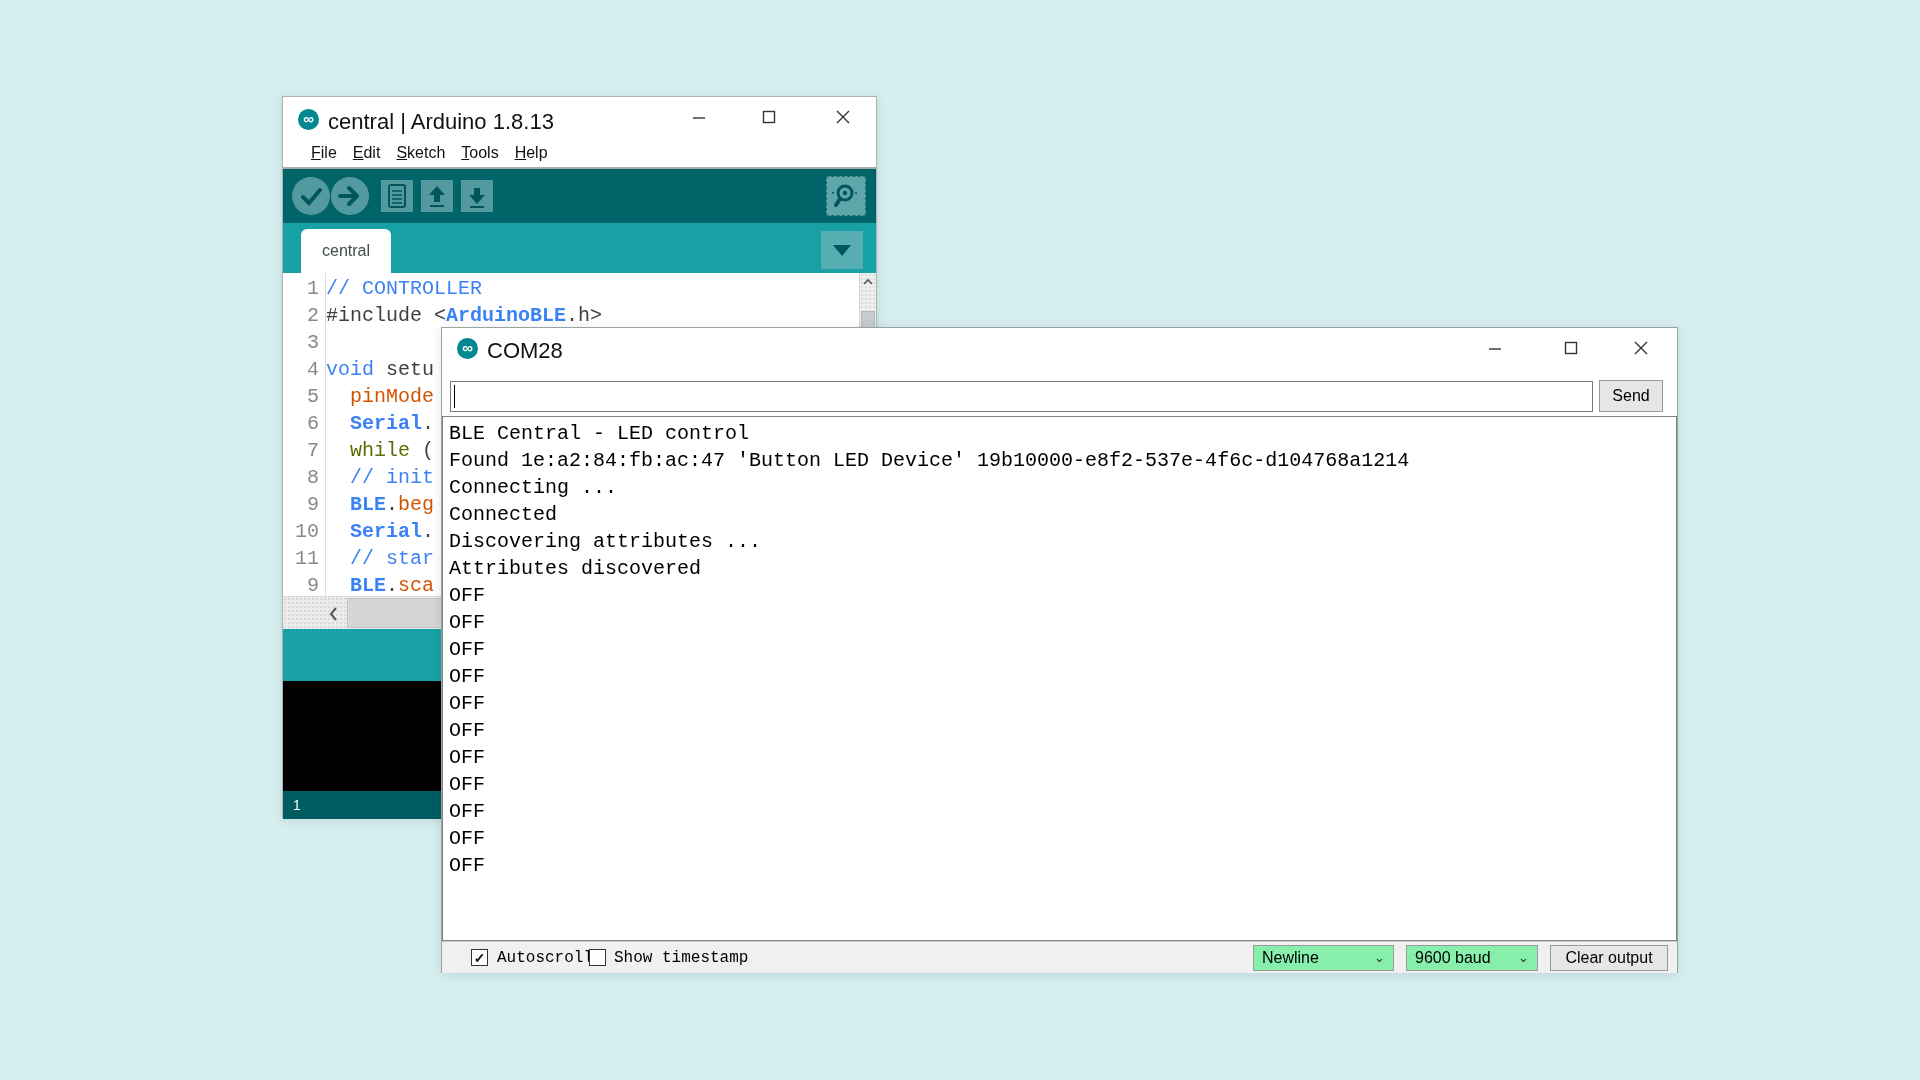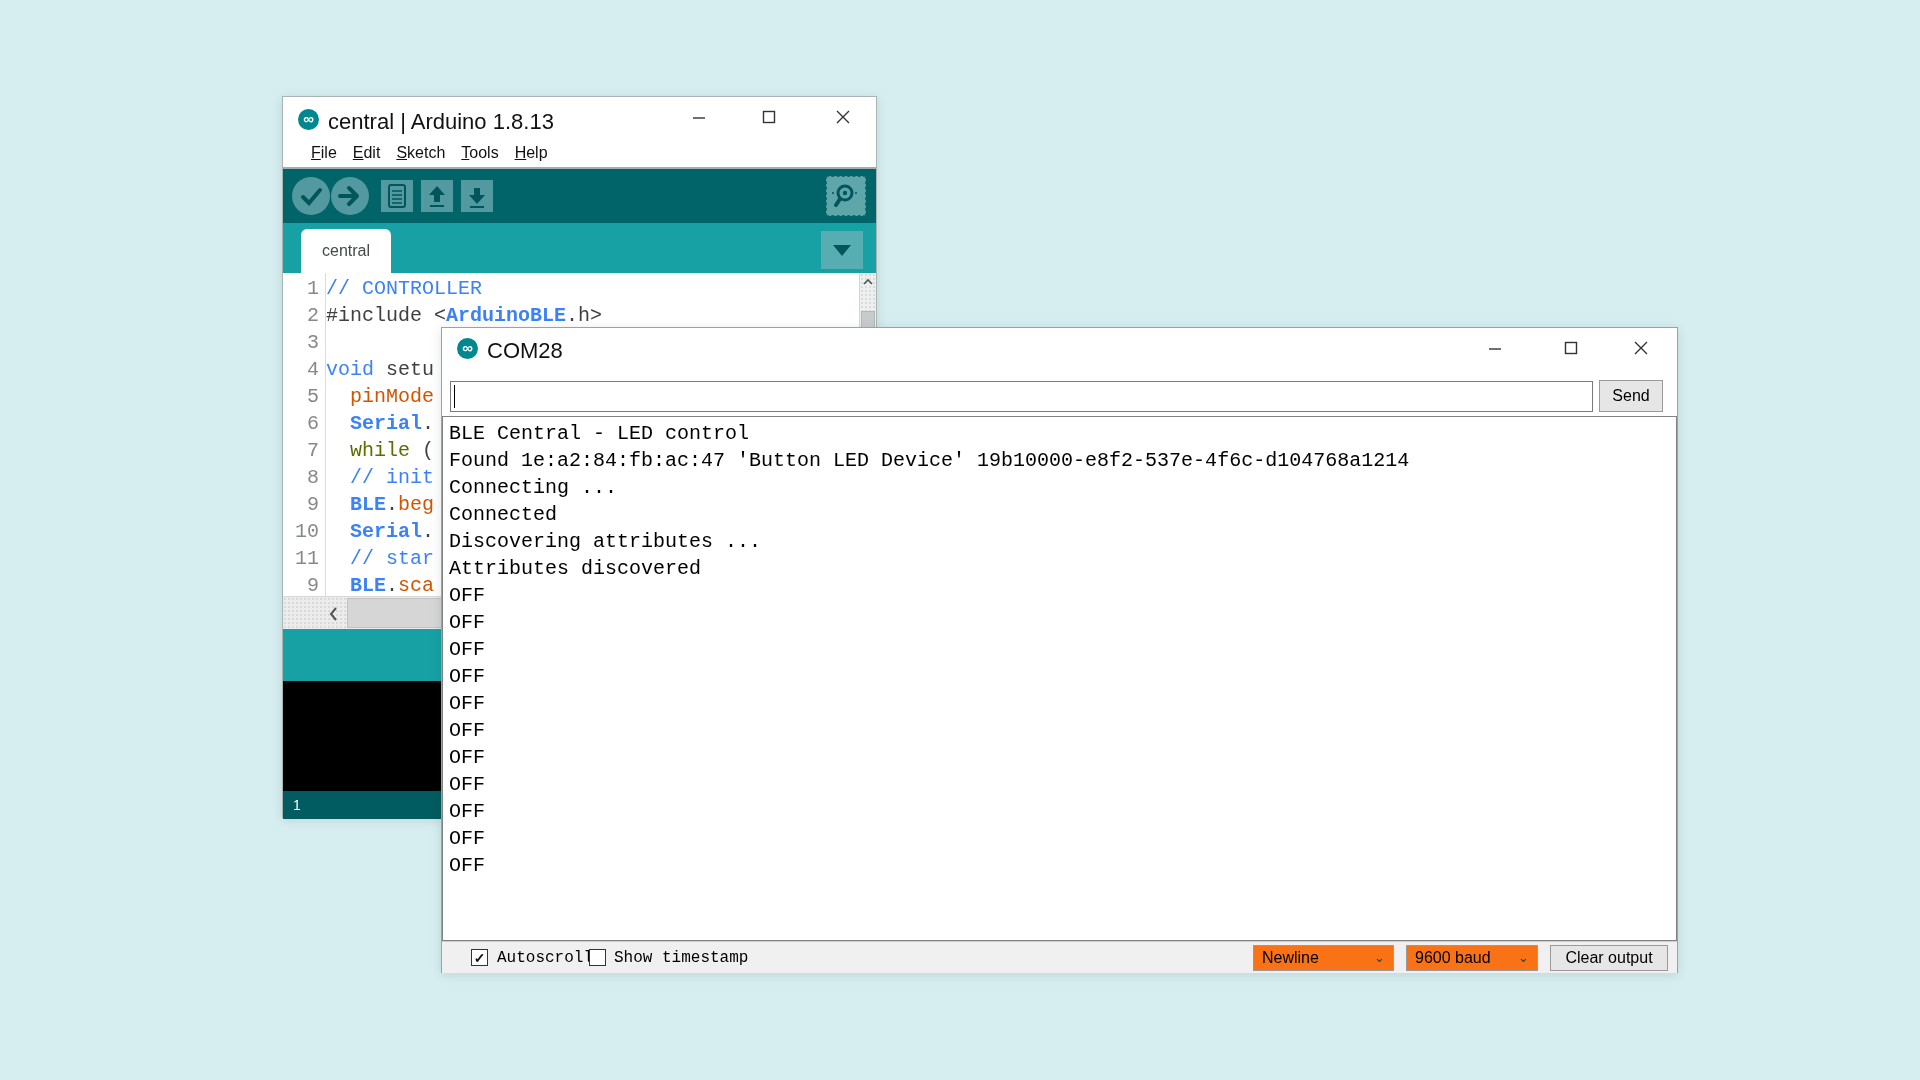--- a/index.html
+++ b/index.html
@@ -84,21 +84,21 @@
 
   .serial-out { position:absolute; left:0; top:88px; width:1235px; height:525px; background:#fff;
                 border:1px solid #828282; font-family:"Liberation Mono", monospace; font-size:20px;
                 line-height:27px; color:#000; padding:3px 6px; white-space:pre; overflow:hidden; }
 
   .combar { position:absolute; left:0; top:613px; right:0; height:32px; background:#f0f0f0; border-top:1px solid #cdcdcd; }
   .chk { position:absolute; top:7px; width:17px; height:17px; background:#fff; border:1px solid #333; 
          display:flex; align-items:center; justify-content:center; font-size:14px; color:#111; }
   .chk.checked::after { content:"✓"; font-weight:bold; }
   .chk-label { position:absolute; top:7px; font-size:16px; color:#000;font-family:Liberation Mono, monospace; }
-  .dd { position:absolute; top:3px; height:26px; background:#f97316; border:1px solid #9a9a9a;
+  .dd { position:absolute; top:3px; height:26px; background:#86efac; border:1px solid #9a9a9a;
         font-size:16px; color:#000; line-height:24px; padding-left:8px; }
   .dd .chev { position:absolute; right:8px; top:0; line-height:24px; font-size:13px; color:#333; }
   .clear-btn { position:absolute; top:3px; left:1108px; width:118px; height:26px; background:#e6e6e6;
                border:1px solid #9a9a9a; font-size:16px; text-align:center; line-height:24px; color:#000; }
 </style>
 </head>
 <body>
 
 <div id="ide" class="window">
 

